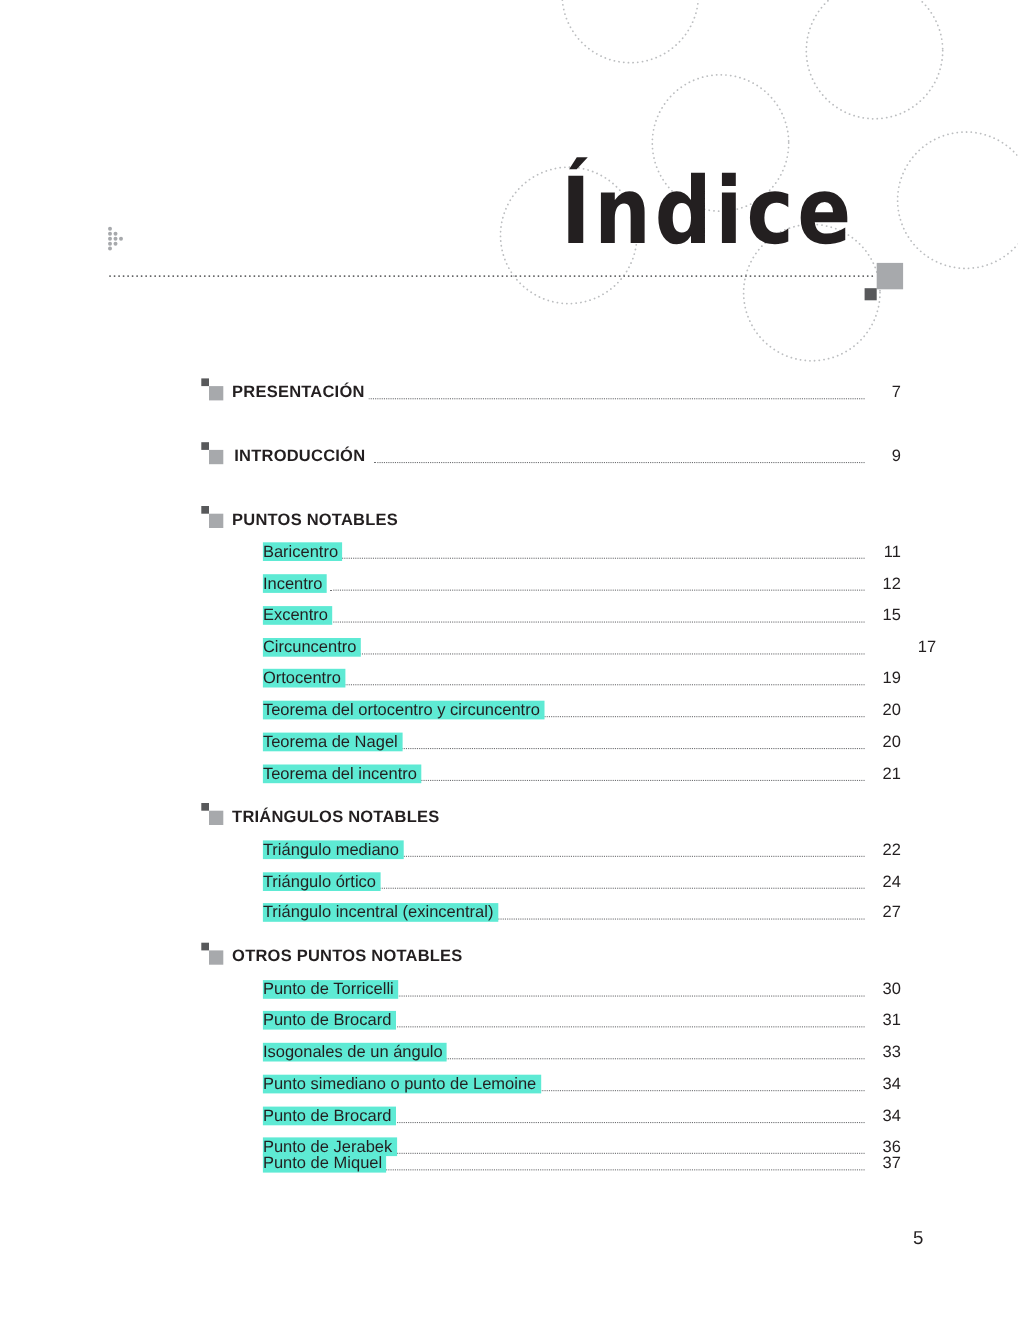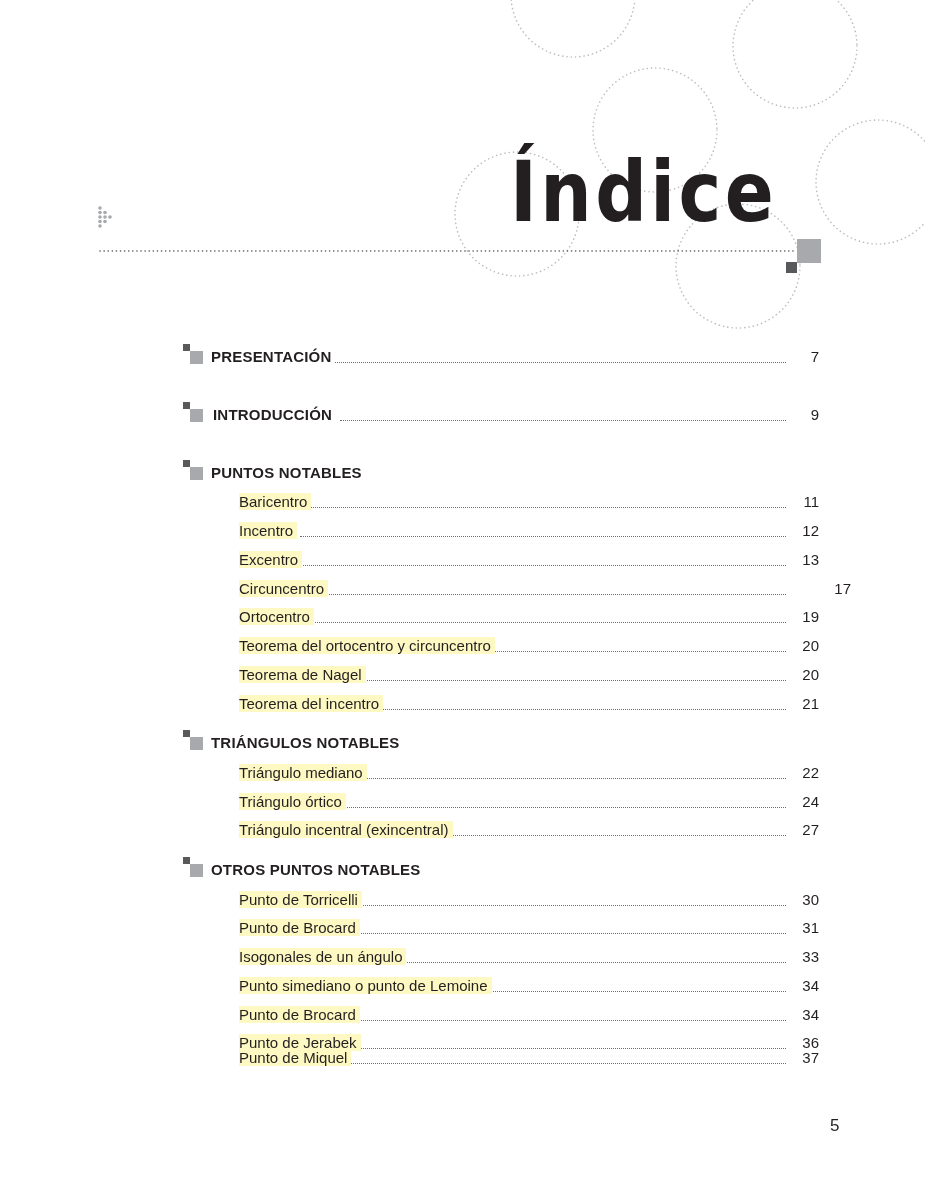--- a/index.html
+++ b/index.html
@@ -23,21 +23,21 @@
     .section .bullet-dark { position: absolute; left: 183px; top: -6px; width: 7px; height: 7px; background: #58595b; }
     .section .bullet-light { position: absolute; left: 190px; top: 1px; width: 13px; height: 13px; background: #a7a9ac; }
     .section .label {
       position: absolute; left: 211px; top: -2px;
       font-weight: bold; font-size: 15px; color: #231f20; white-space: nowrap;
       background: #fff; padding-right: 4px; letter-spacing: 0.2px;
     }
     .entry .label {
       position: absolute; left: 239px; top: -2px;
       font-size: 15px; color: #231f20; white-space: nowrap;
-      background: #fef9c3; padding-right: 4px;
+      background: #5eead4; padding-right: 4px;
     }
     .leader {
       position: absolute; top: 12px; height: 0;
       border-bottom: 1px dotted #6d6e71;
     }
     .page {
       position: absolute; right: 96px; top: -2px; font-size: 15px; color: #231f20;
       text-align: right;
     }
     .folio { position: absolute; left: 830px; top: 1116px; font-size: 17px; color: #231f20; }
@@ -106,21 +106,21 @@
     <span class="page">11</span>
   </div>
   <div class="row entry" style="top:524px;">
     <span class="leader" style="left:300px; width:486px;"></span>
     <span class="label">Incentro</span>
     <span class="page">12</span>
   </div>
   <div class="row entry" style="top:553px;">
     <span class="leader" style="left:300px; width:486px;"></span>
     <span class="label">Excentro</span>
-    <span class="page">13</span>
+    <span class="page">15</span>
   </div>
   <div class="row entry" style="top:582px;padding-left:32px;">
     <span class="leader" style="left:300px; width:486px;"></span>
     <span class="label">Circuncentro</span>
     <span class="page">17</span>
   </div>
   <div class="row entry" style="top:610px;">
     <span class="leader" style="left:300px; width:486px;"></span>
     <span class="label">Ortocentro</span>
     <span class="page">19</span>

